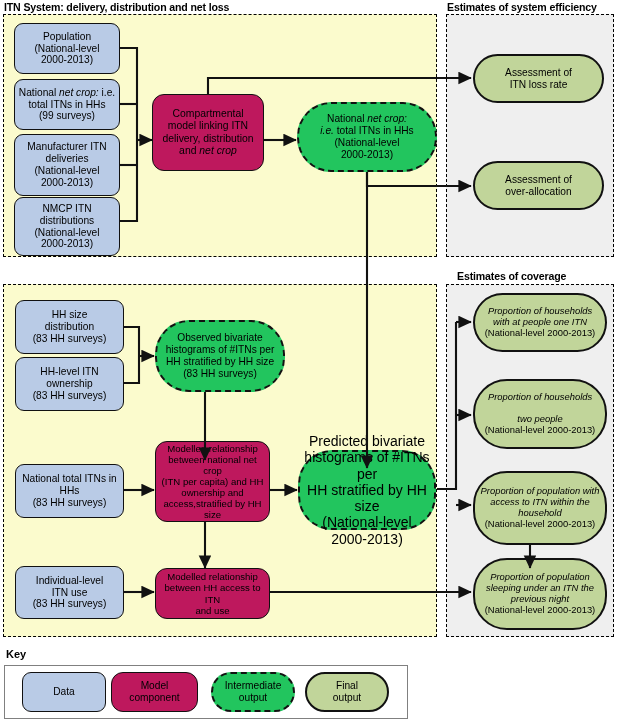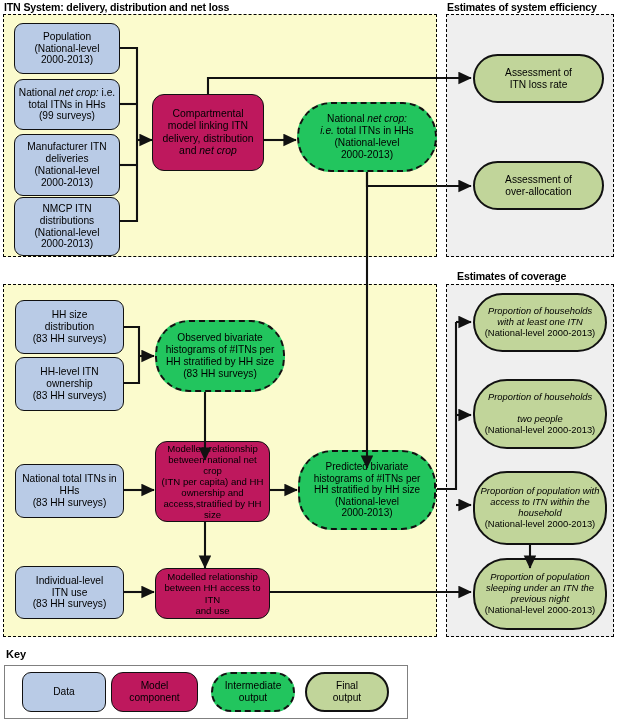--- a/index.html
+++ b/index.html
@@ -221,34 +221,34 @@
   </div>
 
   <div class="node n-data" style="left:15px; top:464px; width:109px; height:54px;">
     <span class="lbl">National total ITNs in<br>HHs<br>(83 HH surveys)</span>
   </div>
 
   <div class="node n-model" style="left:155px; top:441px; width:115px; height:81px; font-size:9.6px;">
     <span class="lbl">Modelled relationship<br>between national net crop<br>(ITN per capita) and HH<br>ownership and<br>access,stratified by HH size</span>
   </div>
 
-  <div class="node n-inter" style="left:298px; top:450px; width:138px; height:80px; font-size:10px;">
+  <div class="node n-inter" style="left:298px; top:450px; width:138px; height:80px; font-size:14px;">
     <span class="lbl">Predicted bivariate<br>histograms of #ITNs per<br>HH stratified by HH size<br>(National-level<br>2000-2013)</span>
   </div>
 
   <div class="node n-data" style="left:15px; top:566px; width:109px; height:53px;">
     <span class="lbl">Individual-level<br>ITN use<br>(83 HH surveys)</span>
   </div>
 
   <div class="node n-model" style="left:155px; top:568px; width:115px; height:51px; font-size:9.6px;">
     <span class="lbl">Modelled relationship<br>between HH access to ITN<br>and use</span>
   </div>
 
   <div class="node n-final" style="left:473px; top:293px; width:134px; height:59px; font-size:9.4px;">
-    <span class="lbl"><i>Proportion of households</i><br><i>with at least one ITN</i><br>(National-level 2000-2013)</span>
+    <span class="lbl"><i>Proportion of households</i><br><i>with at people one ITN</i><br>(National-level 2000-2013)</span>
   </div>
   <div class="node n-final" style="left:473px; top:379px; width:134px; height:70px; font-size:9.4px;">
     <span class="lbl"><i>Proportion of households</i><br><br><i>two people</i><br>(National-level 2000-2013)</span>
   </div>
   <div class="node n-final" style="left:473px; top:471px; width:134px; height:74px; font-size:9.4px;">
     <span class="lbl"><i>Proportion of population with</i><br><i>access to ITN within the</i><br><i>household</i><br>(National-level 2000-2013)</span>
   </div>
   <div class="node n-final" style="left:473px; top:558px; width:134px; height:72px; font-size:9.4px;justify-content:center;">
     <span class="lbl"><i>Proportion of population</i><br><i>sleeping under an ITN the</i><br><i>previous night</i><br>(National-level 2000-2013)</span>
   </div>

